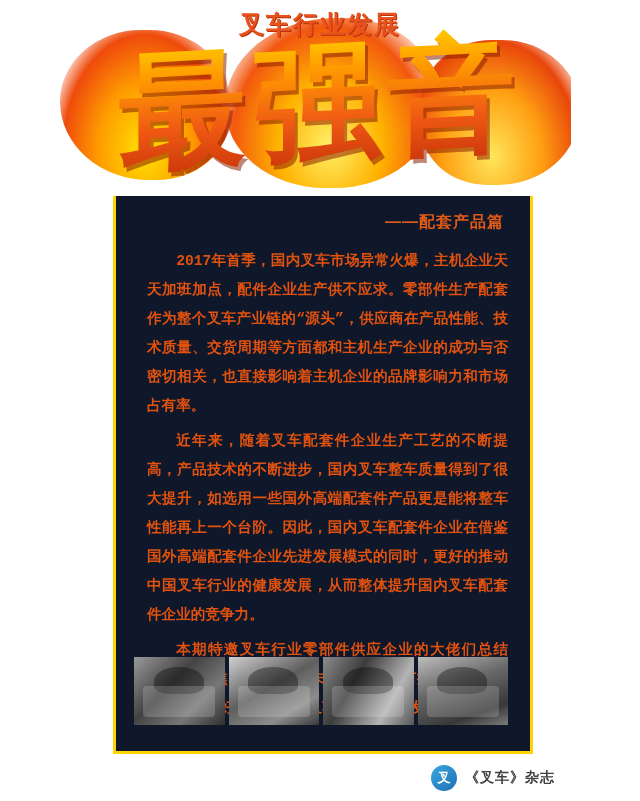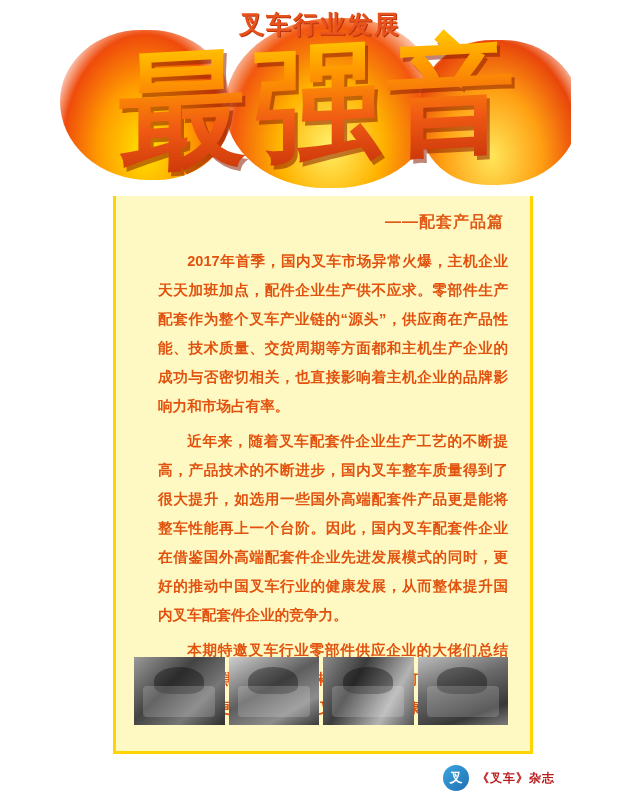--- a/index.html
+++ b/index.html
@@ -111,39 +111,39 @@
   .article {
     position: absolute;
     top: 196px;
     left: 113px;
     width: 420px;
     height: 558px;
     border-left: 3px solid #ffd400;
     border-right: 3px solid #ffd400;
     border-bottom: 3px solid #ffd400;
     box-sizing: border-box;
-    background: #fef9c3;
+    background: #0f172a;
     padding: 14px 22px 10px 26px;
   }
   .section-label {
     text-align: right;
     font-size: 16px;
     font-weight: bold;
     color: #e05a17;
     margin: 2px 4px 14px 0;
     letter-spacing: 1px;
   }
   .para {
     font-size: 14.6px;
     line-height: 29px;
     color: #e2520f;
     text-align: justify;
     text-indent: 2em;
-    margin: 0 0 6px 16px;
-    font-family: Liberation Sans, sans-serif;
+    margin: 0 0 6px 5px;
+    font-family: Liberation Mono, monospace;
     font-weight: bold;
   }
   .photo-strip {
     position: absolute;
     left: 18px;
     bottom: 26px;
     width: 374px;
     height: 68px;
     display: flex;
     gap: 4px;
@@ -201,22 +201,22 @@
     position: absolute;
     inset: 0;
     display: flex;
     align-items: center;
     justify-content: center;
     color: #fff;
     font-size: 13px;
     font-weight: bold;
   }
   .footer-text {
-    font-size: 12px;
-    color: #b91c1c;
+    font-size: 14px;
+    color: #404040;
     font-weight: bold;
     letter-spacing: 1px;
   }
 </style>
 </head>
 <body>
 
 <div class="page">
 
   <div class="hero">

